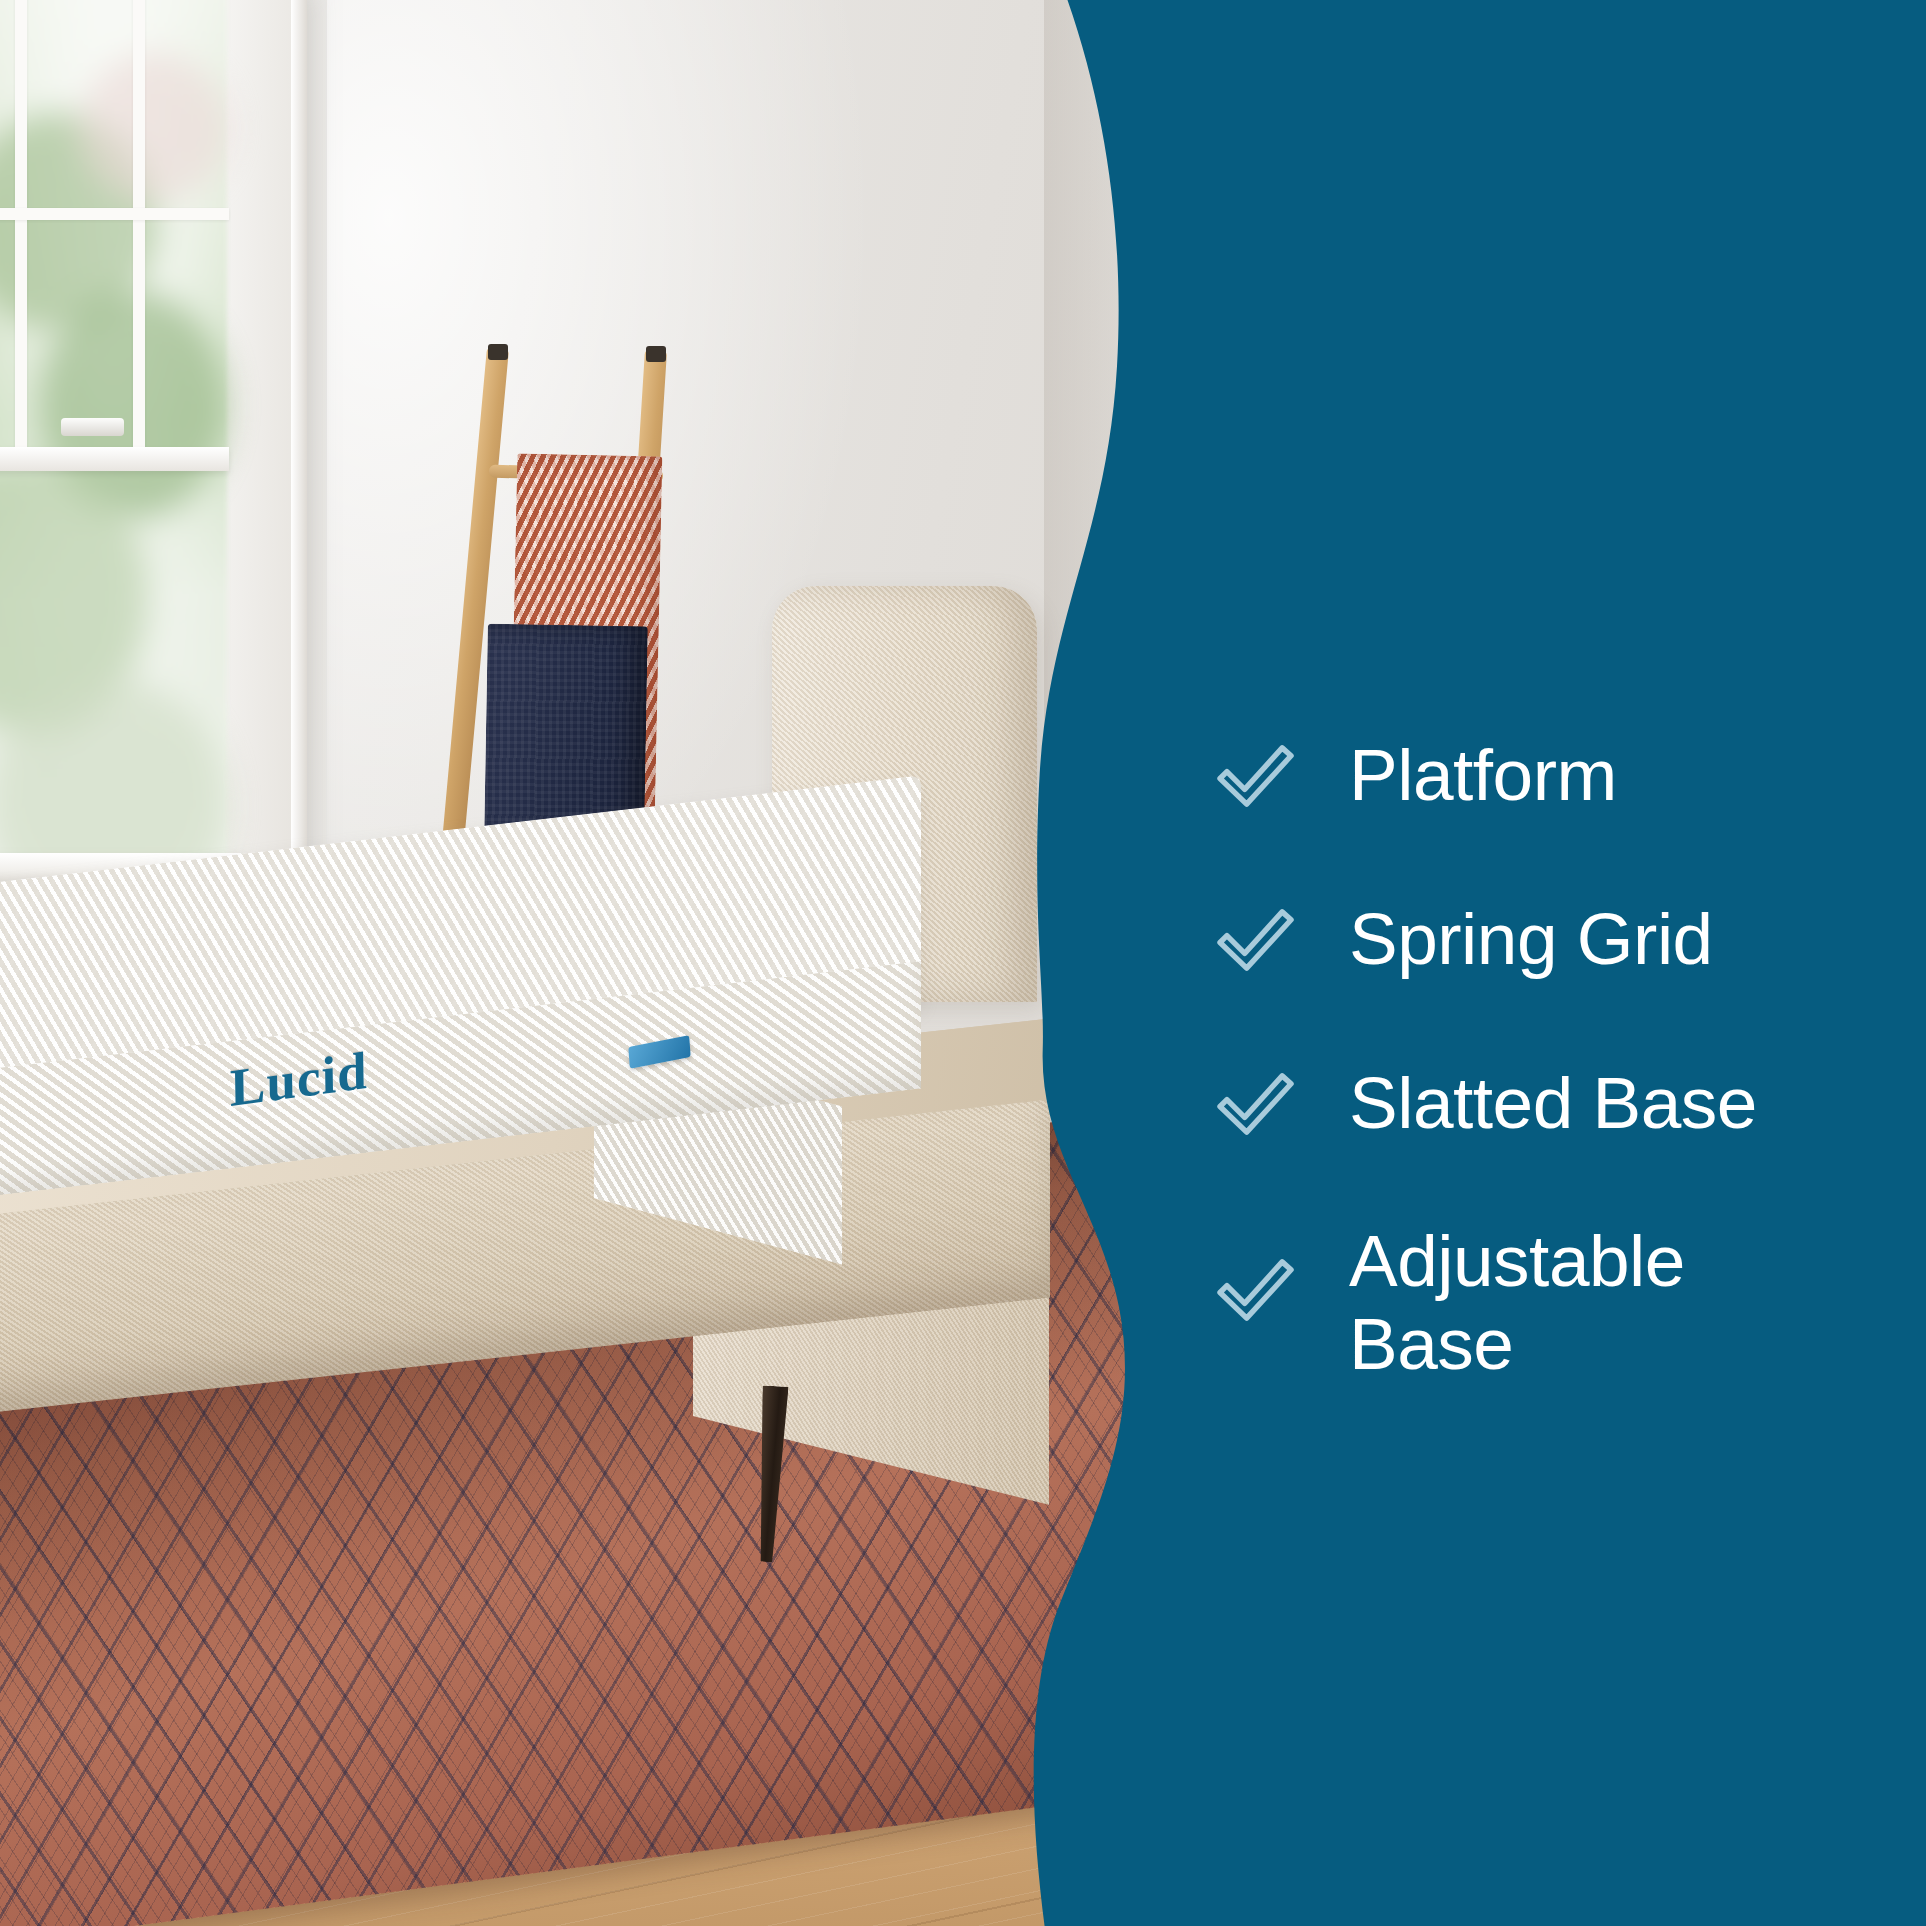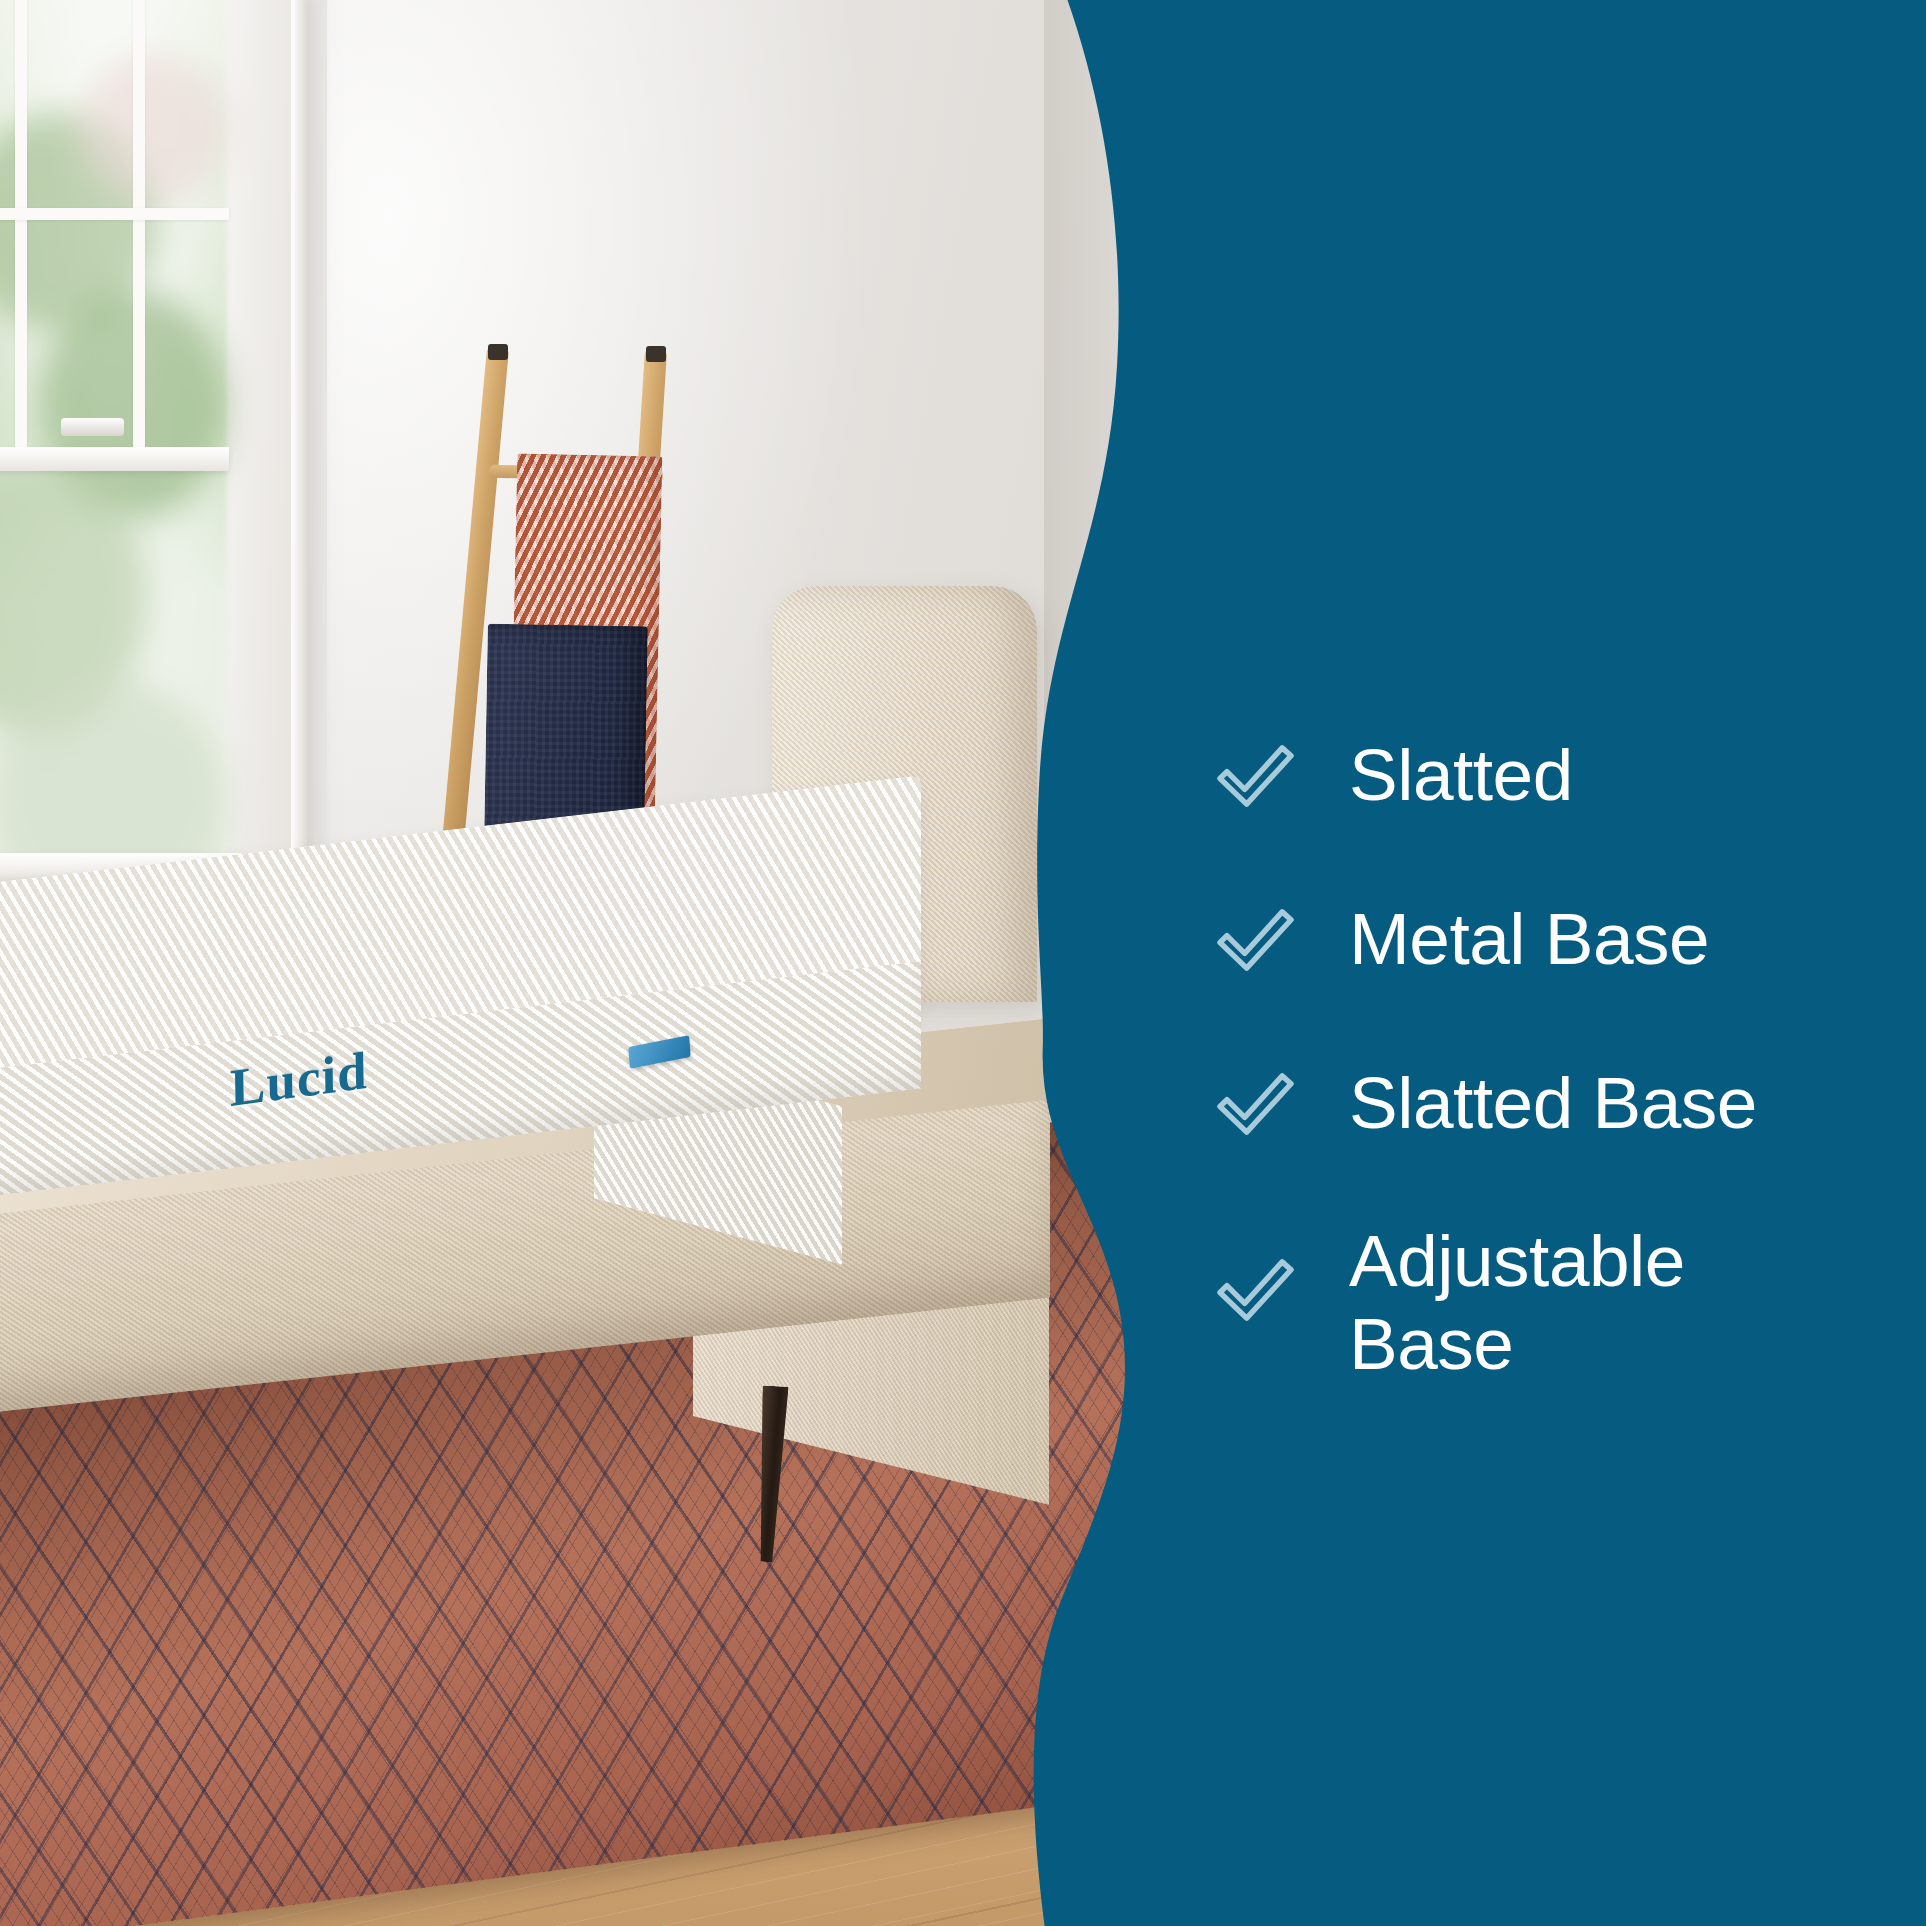--- a/index.html
+++ b/index.html
@@ -404,30 +404,30 @@
 
 
     <div class="feature-list">
 
       <div class="feature">
         <span class="check-slot">
           <svg viewBox="0 0 84 74" fill="none" stroke="#A8CBDB" stroke-width="5.5" stroke-linejoin="round" stroke-linecap="round">
             <path d="M4 40 L11 33 L29 51 L67 9 L76 17 L31 66 Z"></path>
           </svg>
         </span>
-        <span class="flabel">Slatted</span>
+        <span class="flabel">Platform</span>
       </div>
 
       <div class="feature">
         <span class="check-slot">
           <svg viewBox="0 0 84 74" fill="none" stroke="#A8CBDB" stroke-width="5.5" stroke-linejoin="round" stroke-linecap="round">
             <path d="M4 40 L11 33 L29 51 L67 9 L76 17 L31 66 Z"></path>
           </svg>
         </span>
-        <span class="flabel">Metal Base</span>
+        <span class="flabel">Spring Grid</span>
       </div>
 
 
       <div class="feature">
         <span class="check-slot">
           <svg viewBox="0 0 84 74" fill="none" stroke="#A8CBDB" stroke-width="5.5" stroke-linejoin="round" stroke-linecap="round">
             <path d="M4 40 L11 33 L29 51 L67 9 L76 17 L31 66 Z"></path>
           </svg>
         </span>
         <span class="flabel">Slatted Base</span>

